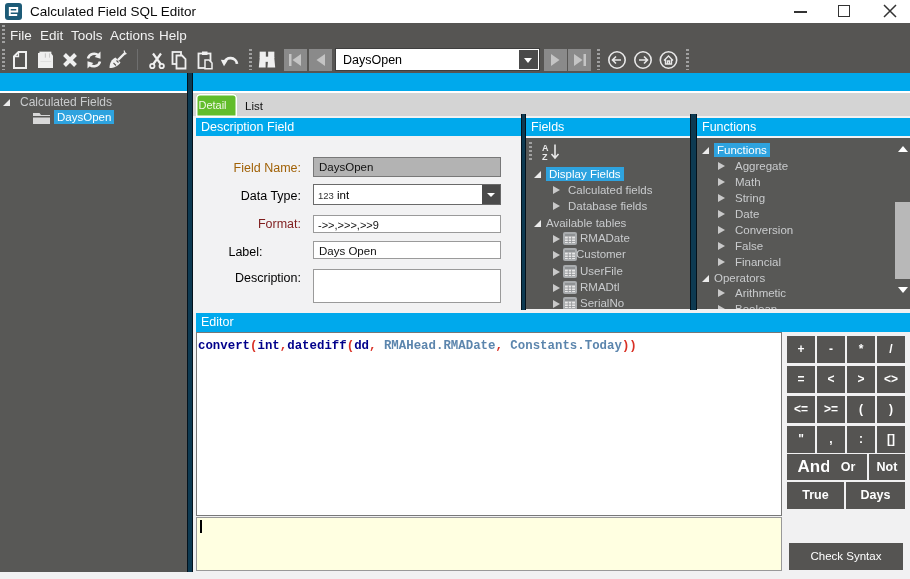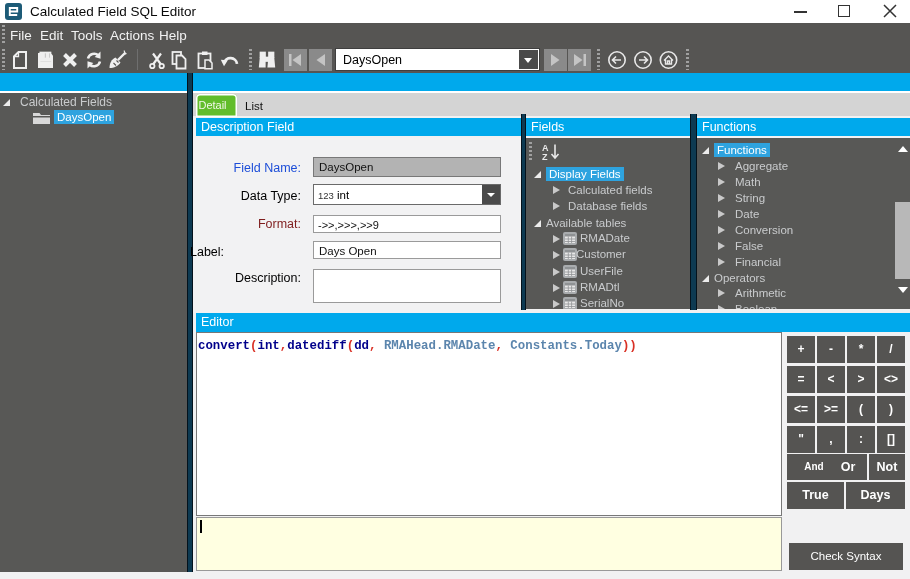--- a/index.html
+++ b/index.html
@@ -147,36 +147,36 @@
 <div class="abs" style="left:187px;top:73px;width:6px;height:499px;background:#0D3A52;border-left:1px solid #04121C;border-right:1px solid #04121C;"></div>
 
 <div class="abs" style="left:193px;top:93px;width:717px;height:23px;background:#D4D4D4;"></div>
 <div class="abs" style="left:196px;top:94px;width:41px;height:23px;background:#62BD2B;border-radius:4px 4px 0 0;box-shadow:inset 0 0 0 1.5px #fff;"></div>
 <div class="abs" style="left:196px;top:99px;width:33px;text-align:center;color:#F2F7E9;font-size:11px;">Detail</div>
 <div class="abs" style="left:245px;top:100px;color:#111;font-size:11.5px;">List</div>
 
 <div class="abs hdr" style="left:196px;top:118px;width:325px;height:18px;">Description Field</div>
 <div class="abs" style="left:193px;top:138px;width:328px;height:175px;background:#F2F2F3;"></div>
 
-<div class="abs" style="left:190px;top:161px;width:111px;text-align:right;font-size:12.5px;color:#1d4ed8;">Field Name:</div>
+<div class="abs" style="left:190px;top:161px;width:111px;text-align:right;font-size:12.5px;color:#a16207;">Field Name:</div>
 <div class="abs" style="left:313px;top:157px;width:188px;height:20px;background:#B3B3B3;border:1px solid #787878;"></div>
 <div class="abs" style="left:319px;top:161px;font-size:11.5px;color:#111;">DaysOpen</div>
 
 <div class="abs" style="left:190px;top:189px;width:111px;text-align:right;font-size:12.5px;color:#000;">Data Type:</div>
 <div class="abs" style="left:313px;top:184px;width:188px;height:21px;background:#fff;border:1px solid #6A6A6A;"></div>
 <div class="abs" style="left:318px;top:190px;font-size:9.5px;color:#333;">123</div>
 <div class="abs" style="left:337px;top:189px;font-size:11.5px;color:#000;">int</div>
 <div class="abs" style="left:482px;top:185px;width:18px;height:19px;background:#4A4A4A;"></div>
 <div class="abs" style="left:487px;top:193px;width:0;height:0;border-left:4px solid transparent;border-right:4px solid transparent;border-top:4.5px solid #fff;"></div>
 
 <div class="abs" style="left:190px;top:217px;width:111px;text-align:right;font-size:12.5px;color:#7f1d1d;">Format:</div>
 <div class="abs" style="left:313px;top:215px;width:188px;height:18px;background:#fff;border:1px solid #9A9A9A;"></div>
 <div class="abs" style="left:318px;top:219px;font-size:11px;color:#111;">-&gt;&gt;,&gt;&gt;&gt;,&gt;&gt;9</div>
 
-<div class="abs" style="left:190px;top:245px;width:111px;text-align:left;font-size:12.5px;color:#000;">Label:</div>
+<div class="abs" style="left:190px;top:245px;width:111px;text-align:center;font-size:12.5px;color:#000;">Label:</div>
 <div class="abs" style="left:313px;top:241px;width:188px;height:18px;background:#fff;border:1px solid #9A9A9A;"></div>
 <div class="abs" style="left:319px;top:245px;font-size:11.5px;color:#111;">Days Open</div>
 
 <div class="abs" style="left:190px;top:271px;width:111px;text-align:right;font-size:12.5px;color:#000;">Description:</div>
 <div class="abs" style="left:313px;top:269px;width:188px;height:34px;background:#fff;border:1px solid #9A9A9A;"></div>
 
 <div class="abs" style="left:521px;top:114px;width:5px;height:196px;background:#0D3A52;border-left:1px solid #04121C;border-right:1px solid #04121C;"></div>
 
 <div class="abs hdr" style="left:526px;top:118px;width:164px;height:18px;">Fields</div>
 <div class="abs" style="left:526px;top:138px;width:164px;height:171px;background:#585856;overflow:hidden;">
@@ -285,21 +285,21 @@
 <div class="abs btn" style="left:847px;top:366px;width:28px;height:27px;line-height:27px;font-size:12px;">&gt;</div>
 <div class="abs btn" style="left:877px;top:366px;width:28px;height:27px;line-height:27px;font-size:12px;">&lt;&gt;</div>
 <div class="abs btn" style="left:787px;top:396px;width:28px;height:27px;line-height:27px;font-size:12px;">&lt;=</div>
 <div class="abs btn" style="left:817px;top:396px;width:28px;height:27px;line-height:27px;font-size:12px;">&gt;=</div>
 <div class="abs btn" style="left:847px;top:396px;width:28px;height:27px;line-height:27px;font-size:12px;">(</div>
 <div class="abs btn" style="left:877px;top:396px;width:28px;height:27px;line-height:27px;font-size:12px;">)</div>
 <div class="abs btn" style="left:787px;top:426px;width:28px;height:27px;line-height:27px;font-size:12px;">"</div>
 <div class="abs btn" style="left:817px;top:426px;width:28px;height:27px;line-height:27px;font-size:12px;">,</div>
 <div class="abs btn" style="left:847px;top:426px;width:28px;height:27px;line-height:27px;font-size:12px;">:</div>
 <div class="abs btn" style="left:877px;top:426px;width:28px;height:27px;line-height:27px;font-size:12px;">[]</div>
-<div class="abs btn" style="left:787px;top:454px;width:54px;height:26px;line-height:26px;font-size:10px;">And</div>
+<div class="abs btn" style="left:787px;top:454px;width:54px;height:26px;line-height:26px;font-size:17px;">And</div>
 <div class="abs btn" style="left:829px;top:454px;width:38px;height:26px;line-height:26px;font-size:12.5px;">Or</div>
 <div class="abs btn" style="left:869px;top:454px;width:36px;height:26px;line-height:26px;font-size:12.5px;">Not</div>
 <div class="abs btn" style="left:787px;top:482px;width:57px;height:27px;line-height:27px;font-size:12.5px;">True</div>
 <div class="abs btn" style="left:846px;top:482px;width:59px;height:27px;line-height:27px;font-size:12.5px;">Days</div>
 
 <div class="abs btn" style="left:789px;top:543px;width:114px;height:27px;font-size:11.5px;font-weight:normal;line-height:27px;">Check Syntax</div>
 
 <div class="abs" style="left:0;top:572px;width:910px;height:7px;background:#F1F1F2;"></div>
 
 </body></html>

